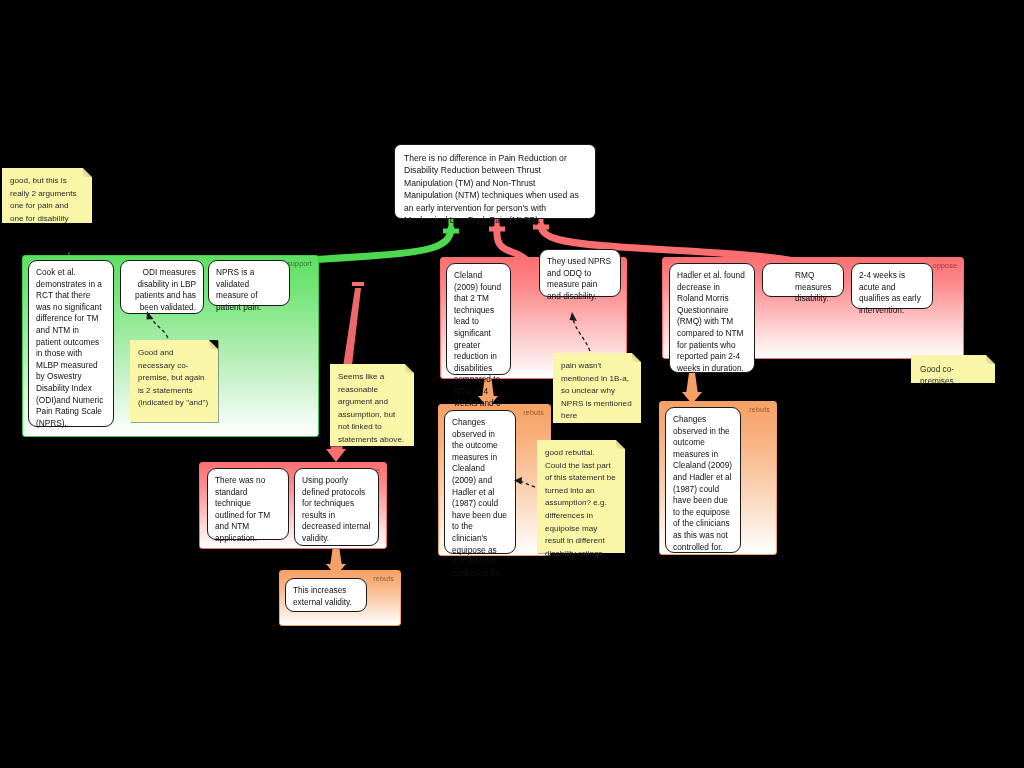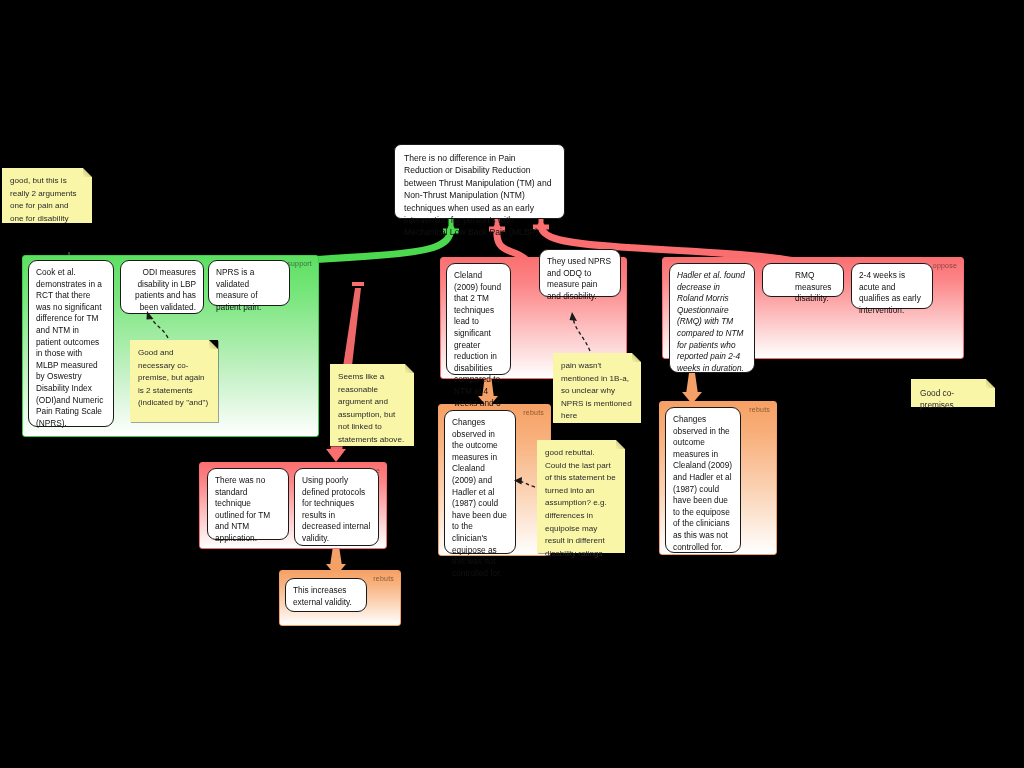--- a/index.html
+++ b/index.html
@@ -33,21 +33,21 @@
   .node.thesis{border-radius:7px;padding:7px 9px;font-size:8.6px;line-height:12.4px;}
 
   
   .note{position:absolute;z-index:5;background:#f9f6a8;
         font-family:Liberation Sans, sans-serif;
         font-size:8.1px;line-height:12.6px;color:#2a2a2a;
         padding:7px 8px 6px 8px;box-sizing:border-box;
         box-shadow:1px 1px 0 rgba(0,0,0,.35);}
   .note .fold{position:absolute;top:0;right:0;width:9px;height:9px;
         background:linear-gradient(225deg,#000 0%,#000 48%,#d8d488 52%,#f9f6a8 100%);}
-  .note.tiny{font-size:8.3px;line-height:12px;padding:8px 9px;margin-top:24px;}
+  .note.tiny{font-size:8.3px;line-height:12px;padding:8px 9px;}
 </style>
 </head>
 <body>
 
 <div id="canvas">
 
   <svg id="links" viewBox="0 0 1024 768">
     <defs>
       <linearGradient id="gGreen" x1="0" y1="0" x2="0" y2="1">
         <stop offset="0" stop-color="#4cd94f"></stop>
@@ -130,30 +130,30 @@
   </div>
 
   <div class="panel rebuts" style="left:659px;top:401px;width:116px;height:152px;">
     <span class="panel-label">rebuts</span>
   </div>
 
   <div class="panel rebuts" style="left:279px;top:570px;width:120px;height:54px;">
     <span class="panel-label">rebuts</span>
   </div>
 
-  <div class="node thesis" style="left:394px;top:144px;width:171px;height:75px;">There is no difference in Pain Reduction or Disability Reduction between Thrust Manipulation (TM) and Non-Thrust Manipulation (NTM) techniques when used as an early intervention for person's with Mechanical Low Back Pain (MLBP).</div>
+  <div class="node thesis" style="left:394px;top:144px;width:202px;height:75px;">There is no difference in Pain Reduction or Disability Reduction between Thrust Manipulation (TM) and Non-Thrust Manipulation (NTM) techniques when used as an early intervention for person's with Mechanical Low Back Pain (MLBP).</div>
 
   <div class="node" style="left:28px;top:260px;width:86px;height:167px;">Cook et al. demonstrates in a RCT that there was no significant difference for TM and NTM in patient outcomes in those with MLBP measured by Oswestry Disability Index (ODI)and Numeric Pain Rating Scale (NPRS).</div>
   <div class="node" style="left:120px;top:260px;width:84px;height:54px;text-align:right;">ODI measures disability in LBP patients and has been validated.</div>
   <div class="node" style="left:208px;top:260px;width:82px;height:46px;">NPRS is a validated measure of patient pain.</div>
 
   <div class="node" style="left:446px;top:263px;width:65px;height:112px;">Cleland (2009) found that 2 TM techniques lead to significant greater reduction in disabilities compared to NTM at 4 weeks and 6 months</div>
   <div class="node" style="left:539px;top:249px;width:82px;height:48px;">They used NPRS and ODQ to measure pain and disability.</div>
 
-  <div class="node" style="left:669px;top:263px;width:86px;height:110px;font-style:italic;">Hadler et al. found decrease in Roland Morris Questionnaire (RMQ) with TM compared to NTM for patients who reported pain 2-4 weeks in duration.</div>
+  <div class="node" style="left:669px;top:263px;width:86px;height:110px;">Hadler et al. found decrease in Roland Morris Questionnaire (RMQ) with TM compared to NTM for patients who reported pain 2-4 weeks in duration.</div>
   <div class="node" style="left:762px;top:263px;width:82px;height:34px;padding-left:32px;">RMQ measures disability.</div>
   <div class="node" style="left:851px;top:263px;width:82px;height:46px;">2-4 weeks is acute and qualifies as early intervention.</div>
 
   <div class="node" style="left:207px;top:468px;width:82px;height:72px;">There was no standard technique outlined for TM and NTM application.</div>
   <div class="node" style="left:294px;top:468px;width:85px;height:78px;">Using poorly defined protocols for techniques results in decreased internal validity.</div>
 
   <div class="node" style="left:444px;top:410px;width:72px;height:144px;">Changes observed in the outcome measures in Clealand (2009) and Hadler et al (1987) could have been due to the clinician's equipose as this was not controlled for.</div>
   <div class="node" style="left:665px;top:407px;width:76px;height:146px;">Changes observed in the outcome measures in Clealand (2009) and Hadler et al (1987) could have been due to the equipose of the clinicians as this was not controlled for.</div>
   <div class="node" style="left:285px;top:578px;width:82px;height:34px;">This increases external validity.</div>
 

